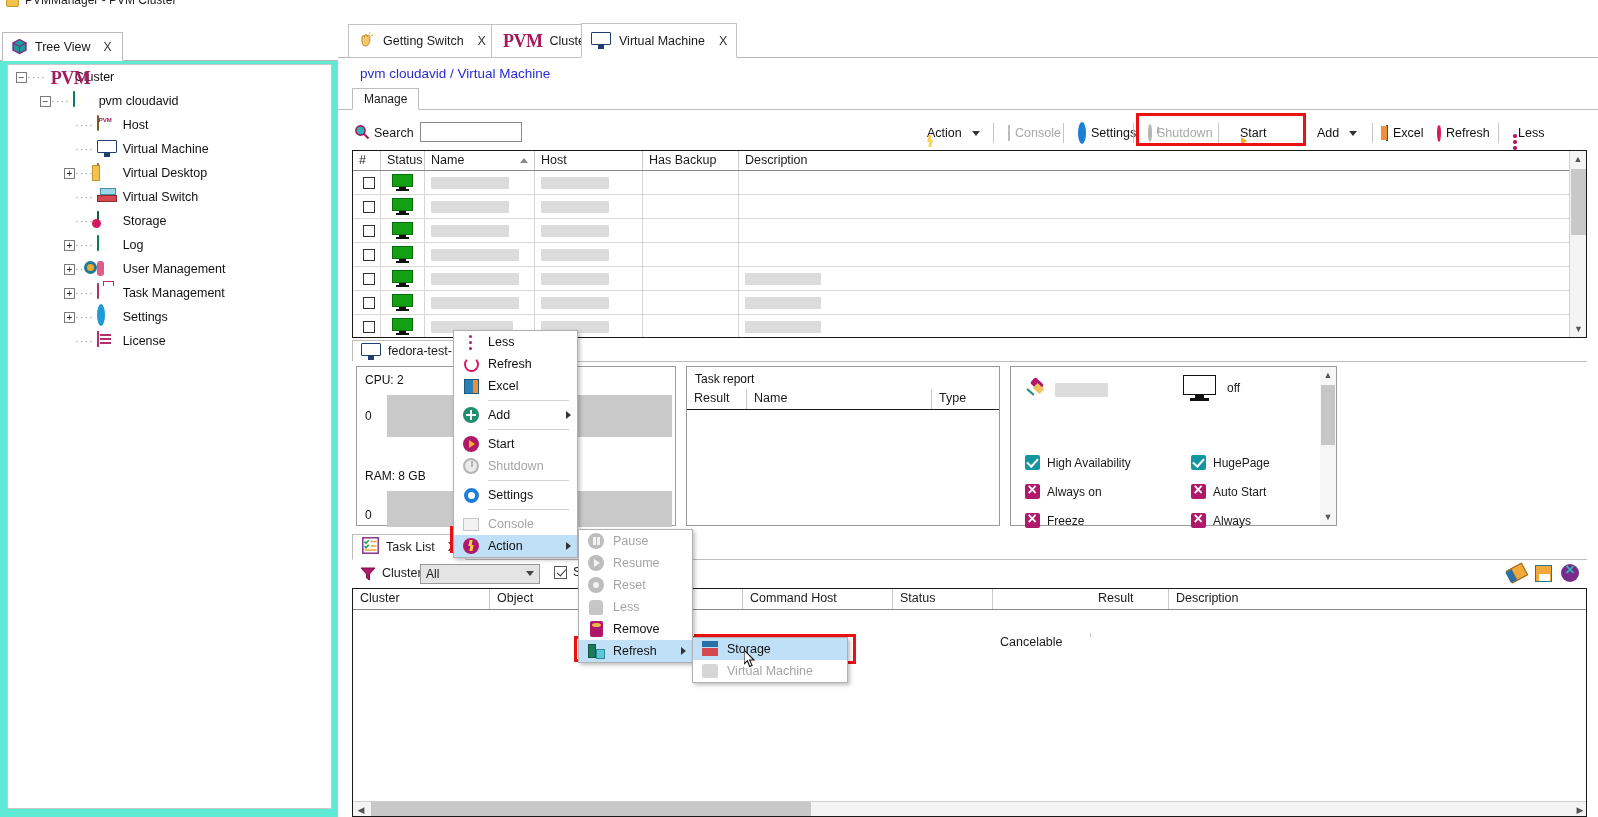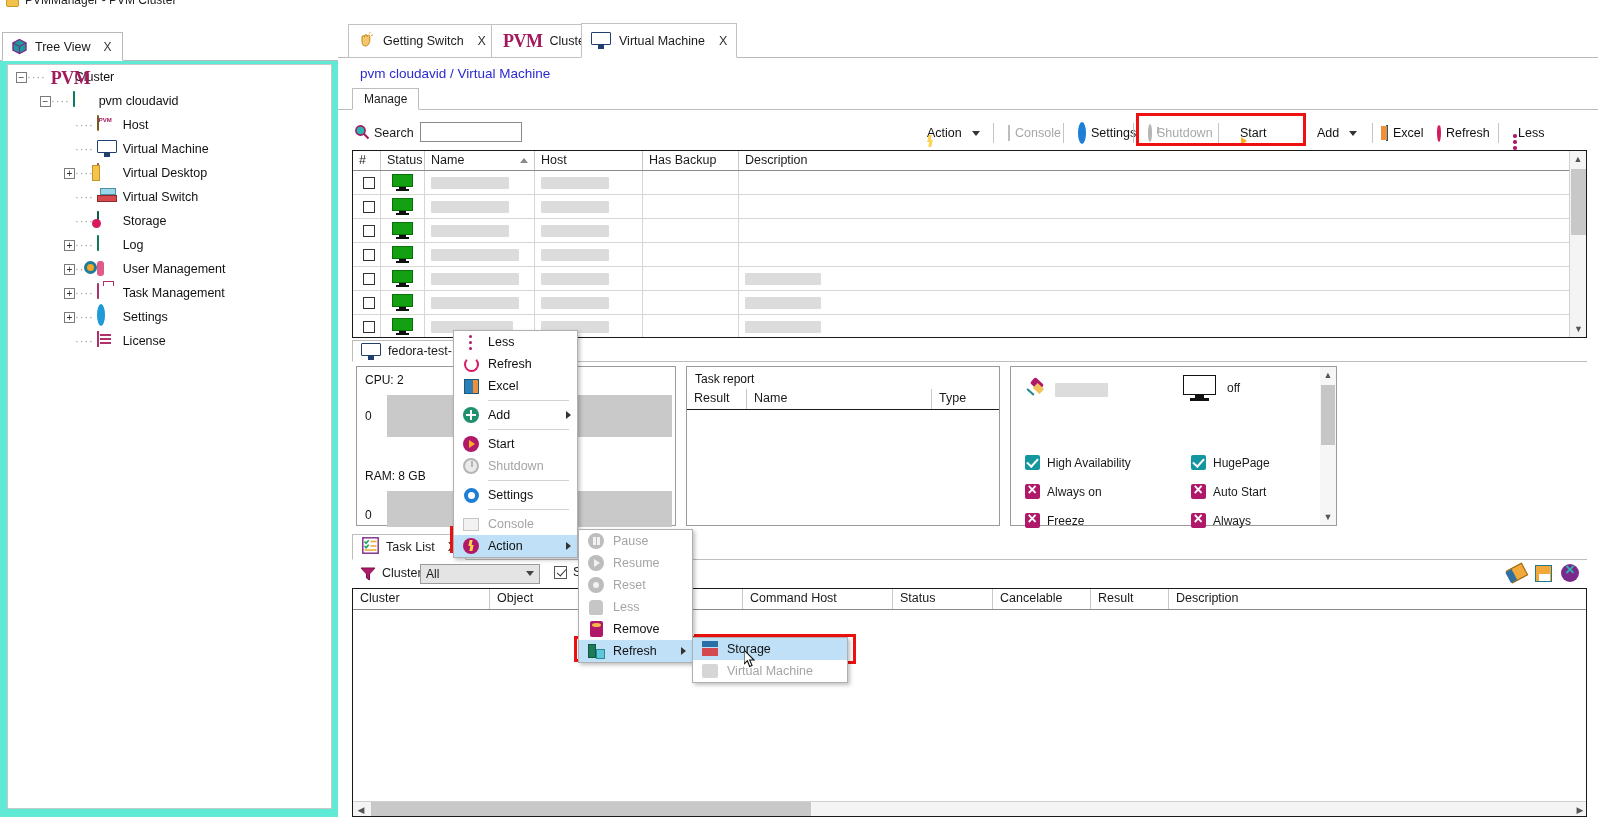--- a/index.html
+++ b/index.html
@@ -796,21 +796,21 @@
         </div>
       </div>
 
       <div class="bt-table">
         <div class="bth" id="task-cols">
             <div style="width: 137px;">Cluster</div>
             <div style="width: 140px;">Object</div>
             <div style="width: 113px;">Type</div>
             <div style="width: 150px;">Command Host</div>
             <div style="width: 100px;">Status</div>
-            <div style="width: 98px;">Cancelable</div>
+            <div style="width: 98px; margin-top: 44px;">Cancelable</div>
             <div style="width: 78px;">Result</div>
             <div style="flex: 1 1 0%; border-right: none;">Description</div>
           </div>
         <div class="hscroll">
           <div class="al">◀</div>
           <div class="thumb" style="width:440px;"></div>
           <div class="ar">▶</div>
         </div>
       </div>
     </div>

